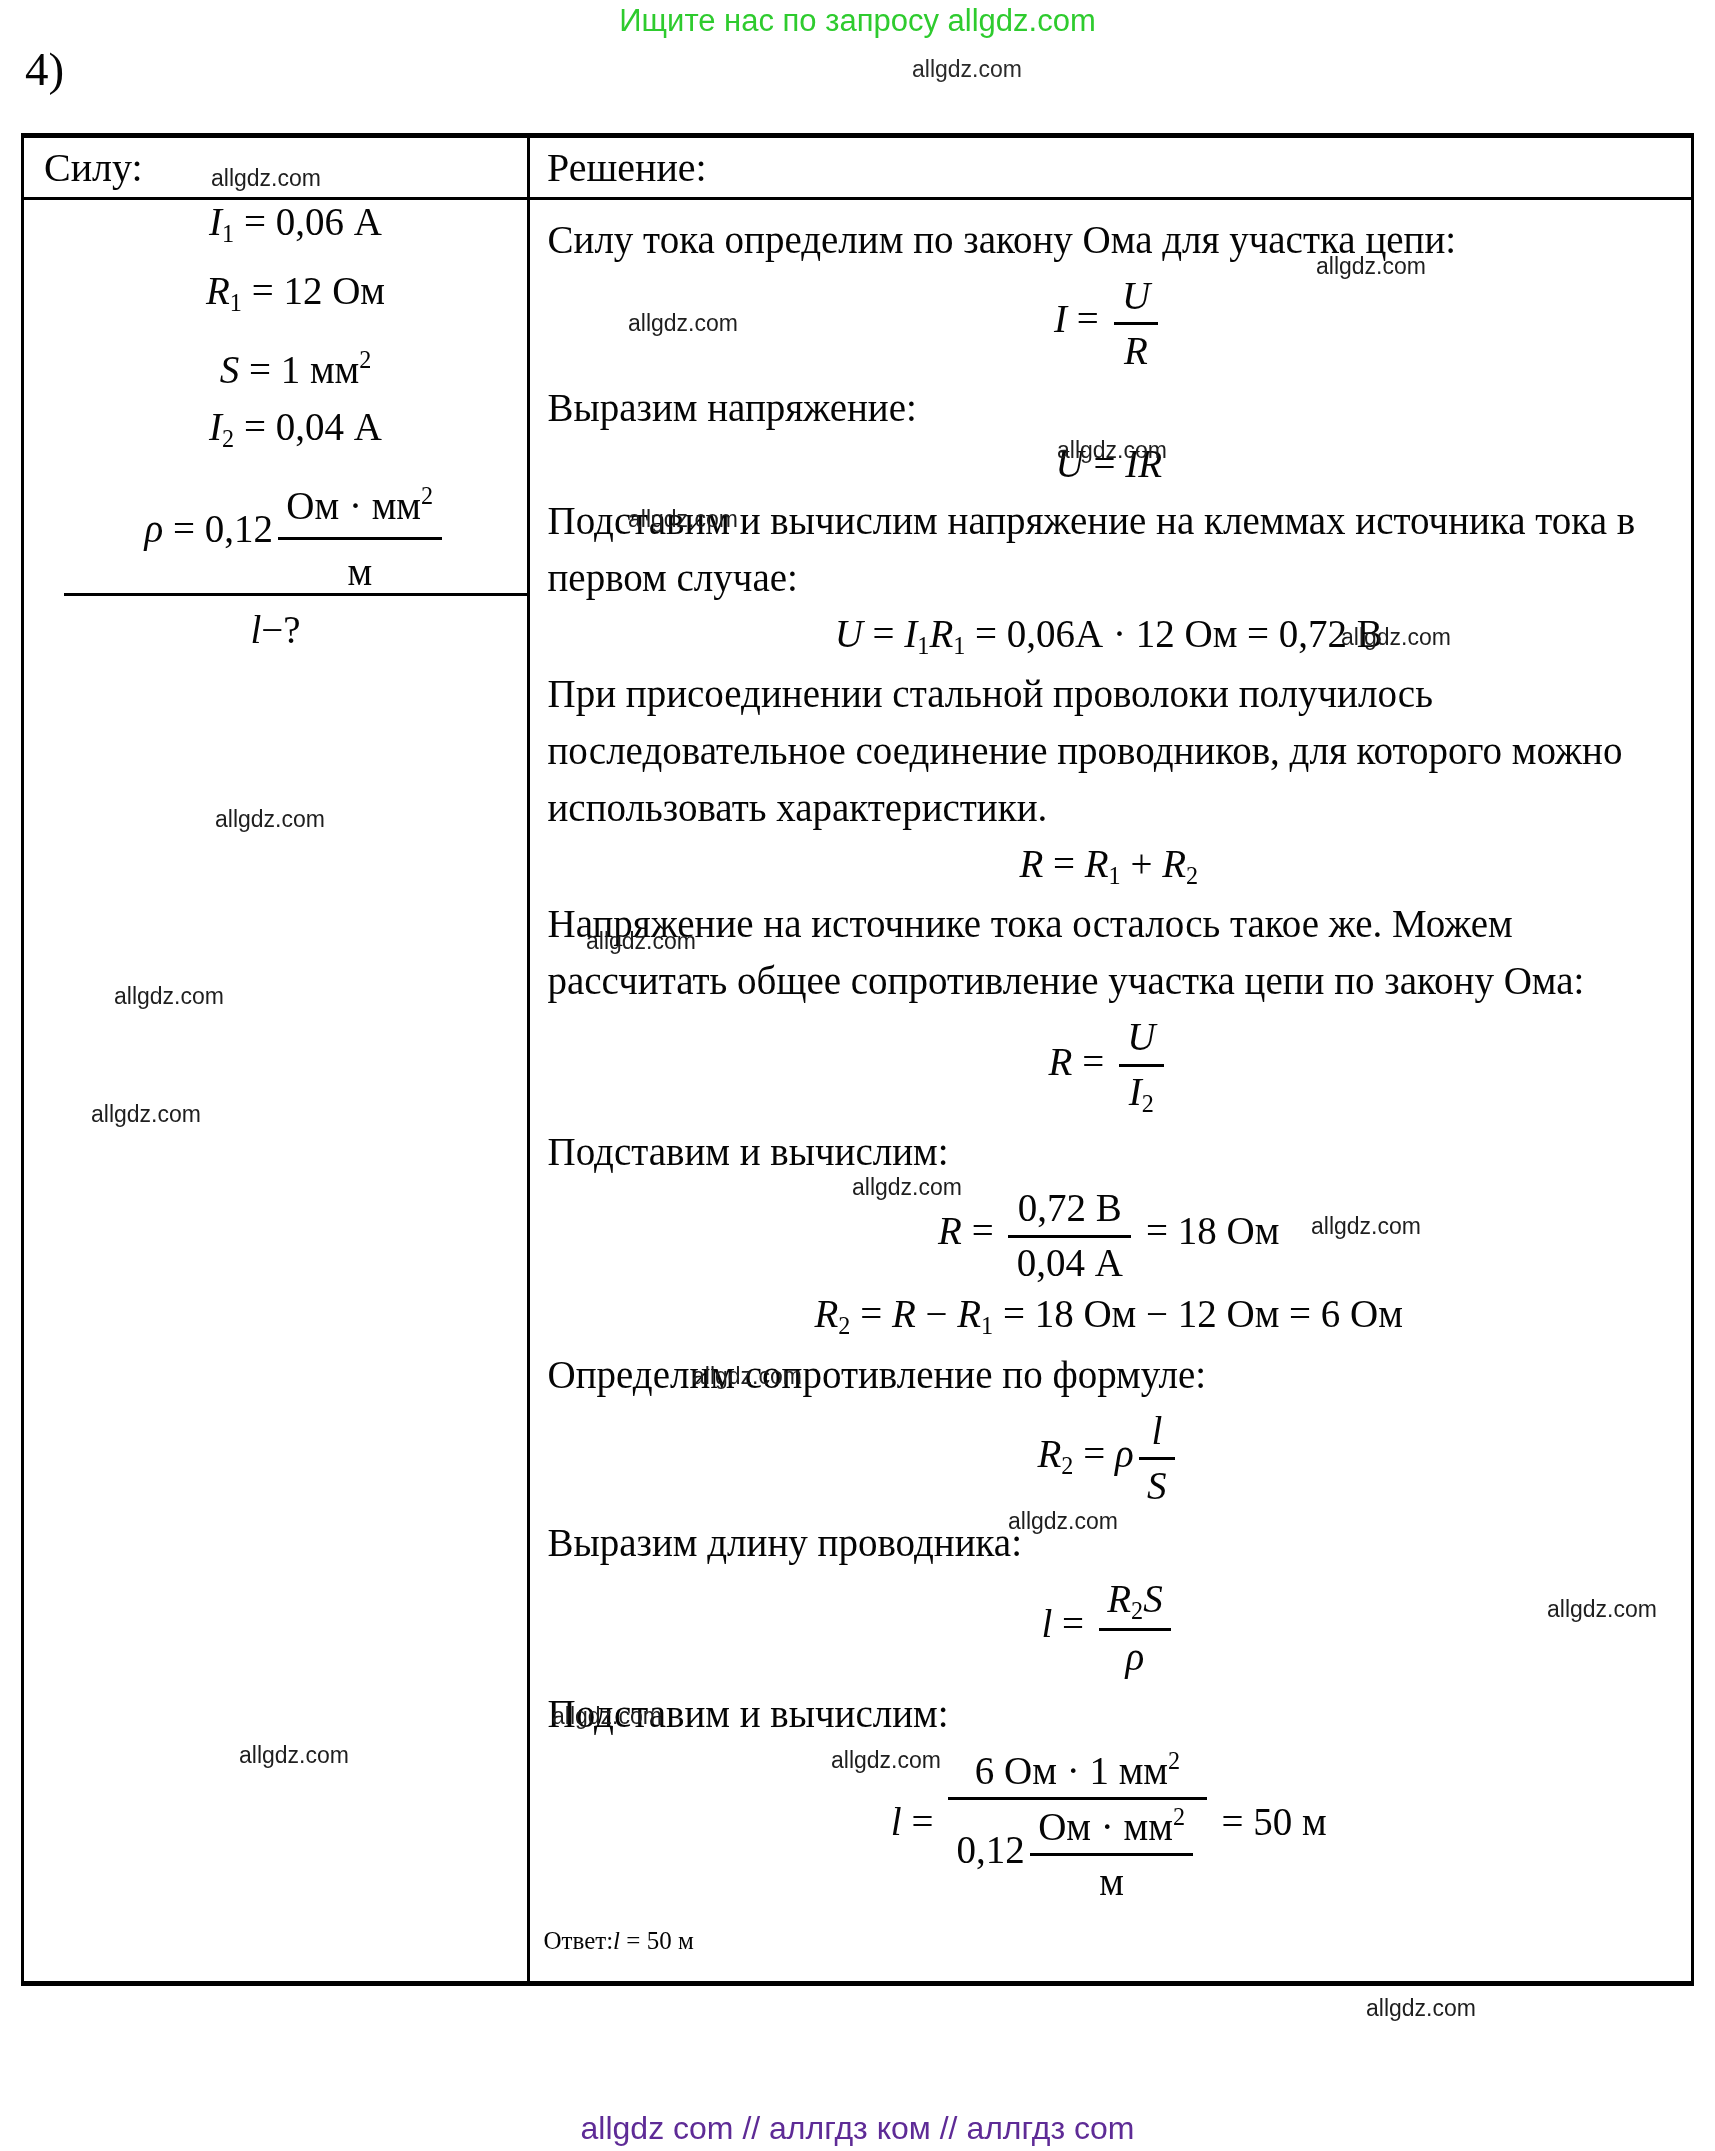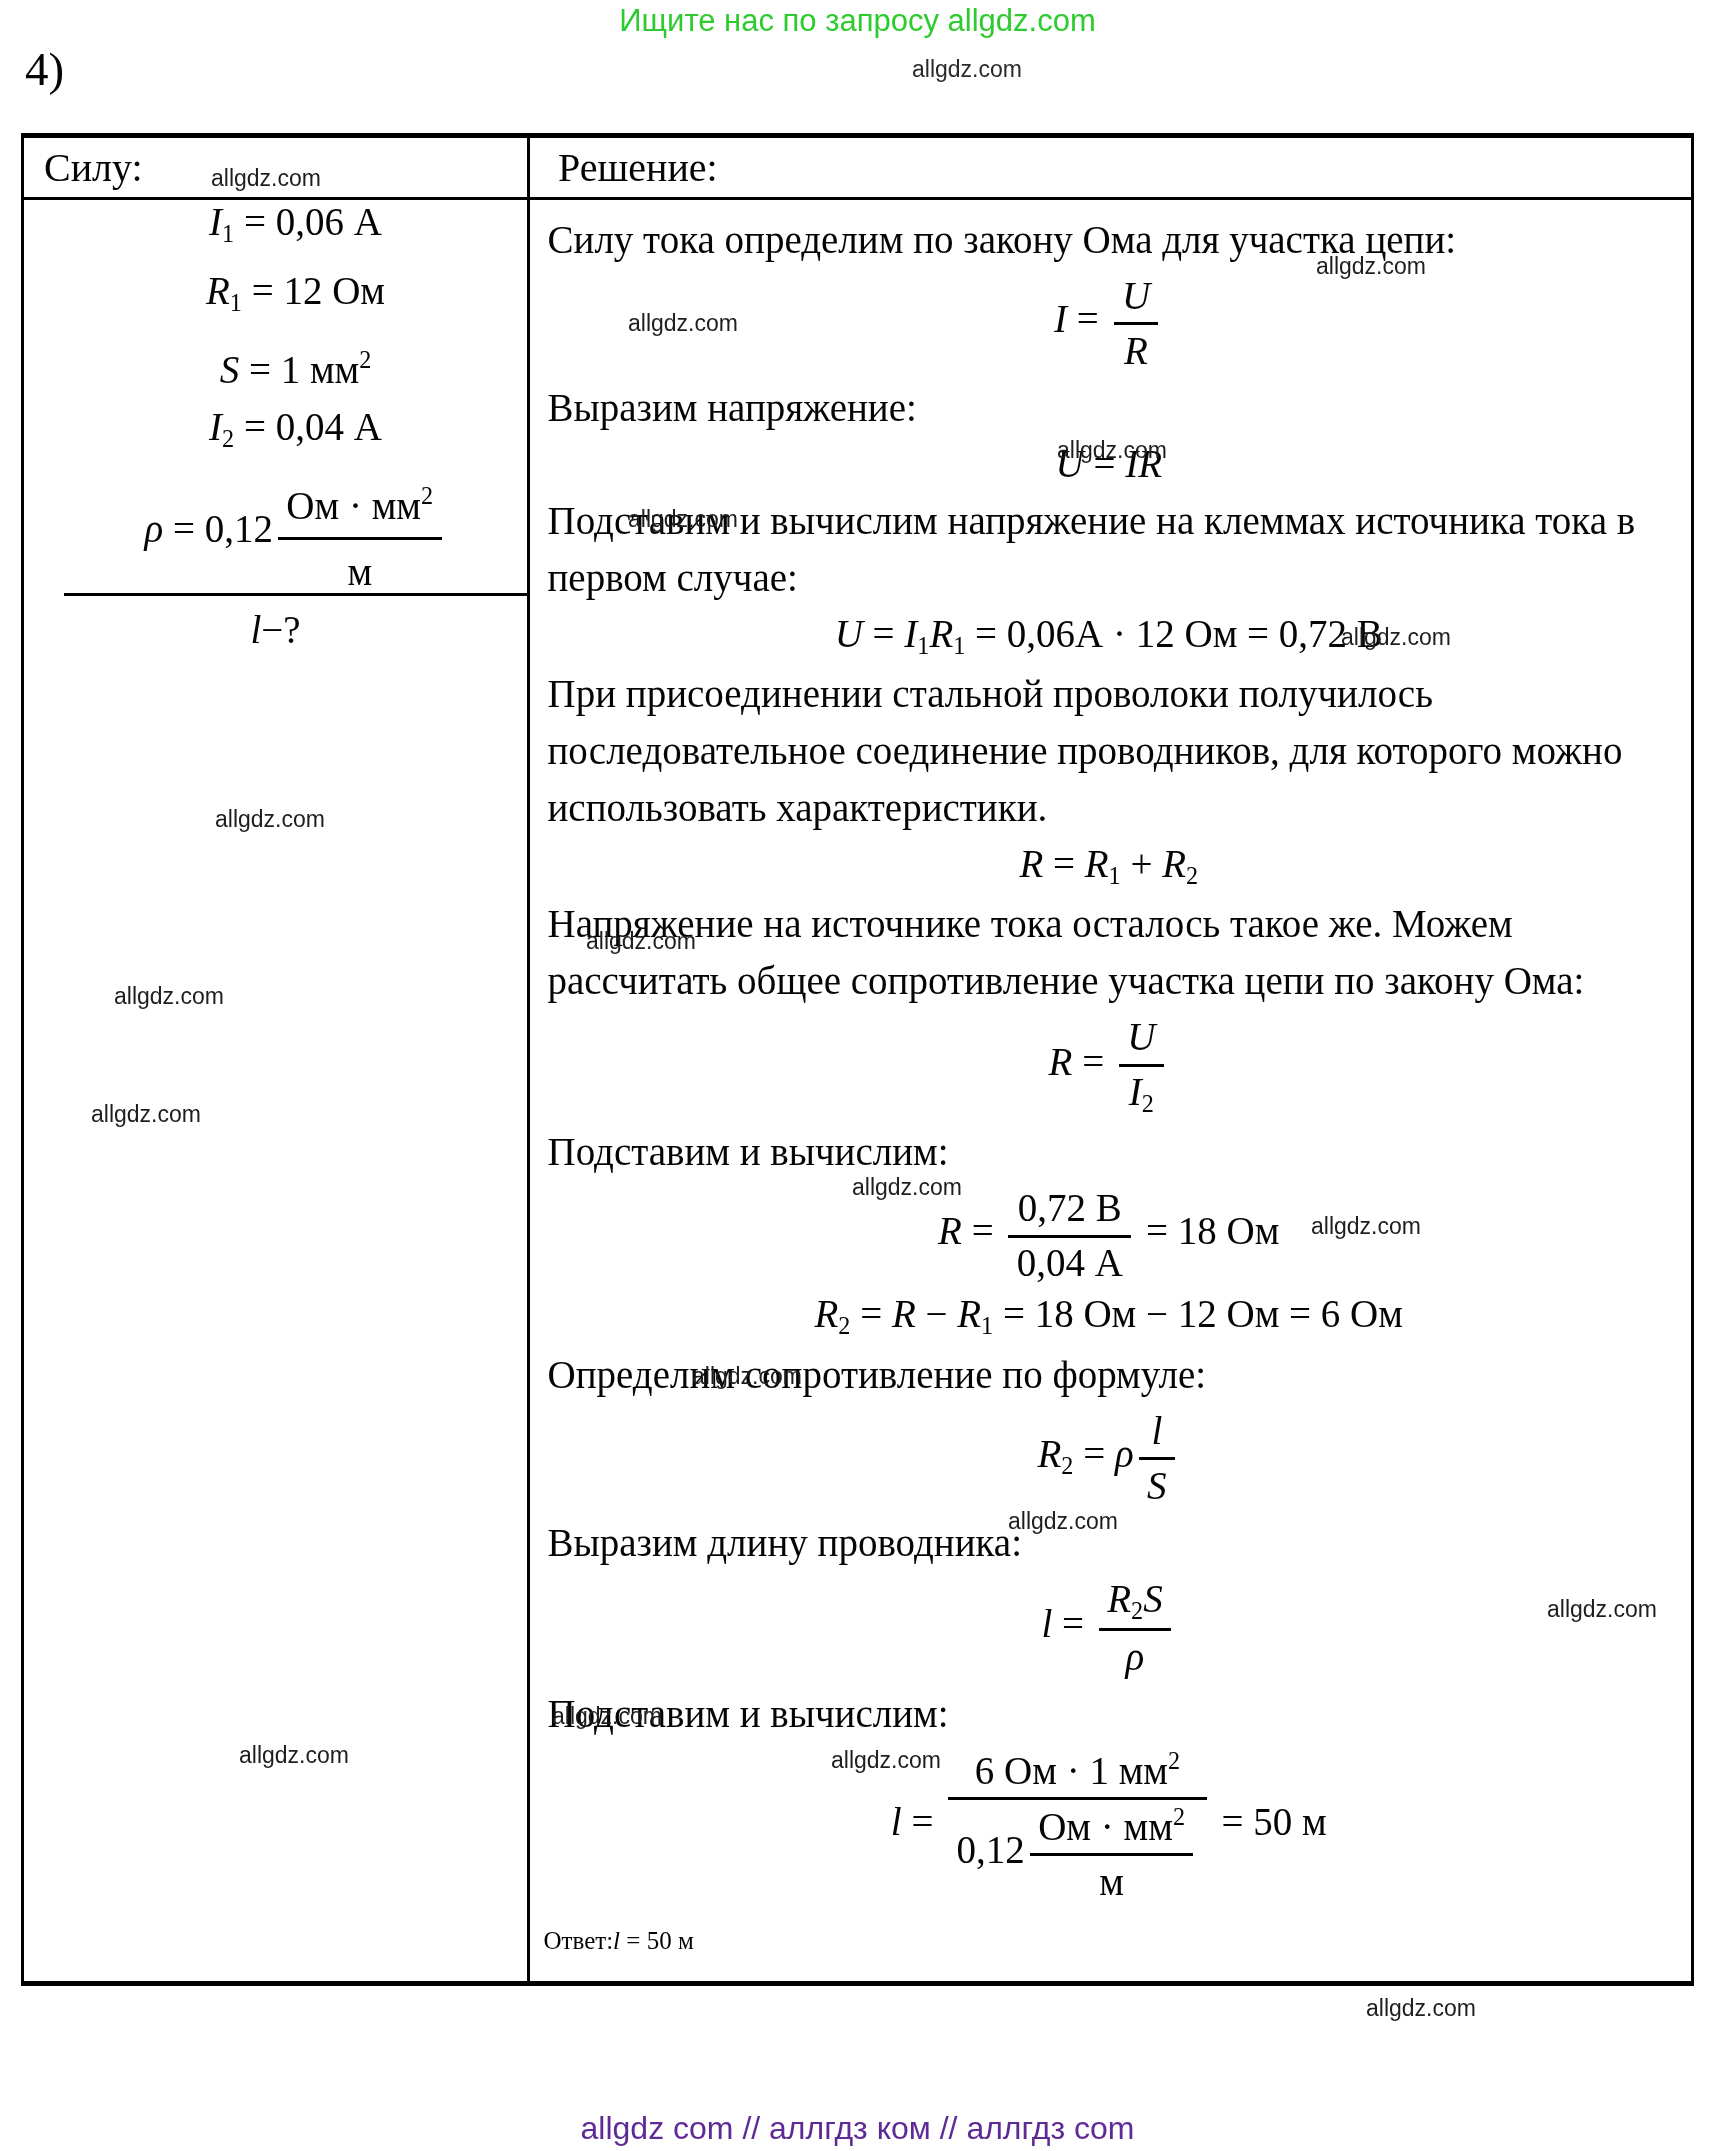--- a/index.html
+++ b/index.html
@@ -11,21 +11,21 @@
   .problem-number { position:absolute; top:42px; left:25px; font-size:47px; }
   .top-watermark { position:absolute; top:56px; left:912px;
     font-family:"Liberation Sans","DejaVu Sans",sans-serif; font-size:23px; color:#2a2a2a; }
 
   .sheet-table { position:absolute; left:21px; top:133px; width:1673px; box-sizing:border-box;
     border:3.4px solid #000; border-top-width:5.9px; border-bottom-width:5.9px;
     display:grid; grid-template-columns:506px 1fr; background:#fff; }
   .hcell { border-bottom:3.4px solid #000; height:62px; box-sizing:border-box;
     font-size:40px; display:flex; align-items:center; }
   .hcell-left  { border-right:3.4px solid #000; padding-left:20px; }
-  .hcell-right { padding-left:28px;text-align:right; }
+  .hcell-right { padding-left:17px;text-align:right; }
   .bcell-left  { border-right:3.4px solid #000; position:relative; }
   .bcell-right { padding:6.7px 17px 10px 13.5px; }
 
   .given-block { height:396px; box-sizing:border-box; border-bottom:3.4px solid #000;
     display:flex; flex-direction:column; justify-content:center; align-items:center;
     font-size:39px;margin-left:40px; }
   .given-line { line-height:57px; white-space:nowrap; }
   .question-line { height:66px; display:flex; align-items:center; justify-content:center;
     font-size:39px; }
 

